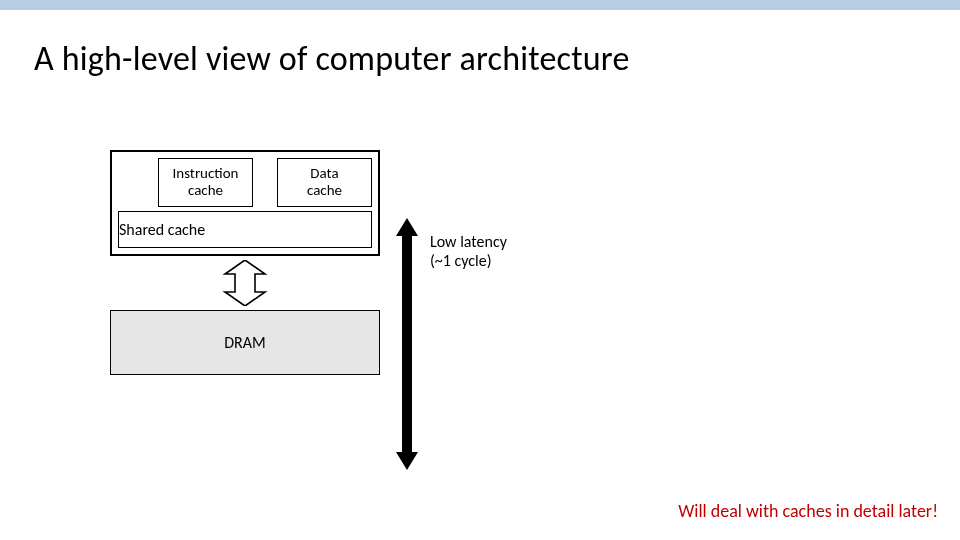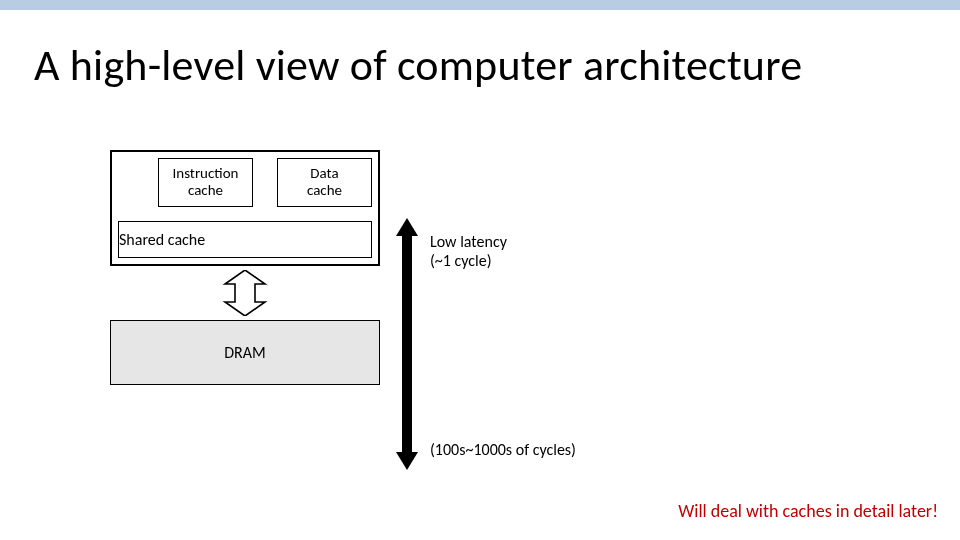--- a/index.html
+++ b/index.html
@@ -10,21 +10,21 @@
     background: #fff;
     position: relative;
     overflow: hidden;
   }
   .topbar {
     width: 100%;
     height: 10px;
     background: #b8cce4;
   }
   .title {
-    font-size: 44px;
+    font-size: 34px;
     font-weight: 400;
     color: #000;
     padding: 28px 0 0 34px;
     letter-spacing: 0.2px;
   }
   .diagram {
     position: absolute;
     top: 150px;
     left: 110px;
     width: 270px;
@@ -37,21 +37,21 @@
     border: 1.5px solid #000;
     background: #e2efd9;
     text-align: center;
     padding: 10px 0;
     font-size: 16px;
     margin-bottom: 6px;
   }
   .l1-row {
     display: flex;
     gap: 24px;
-    margin-bottom: 14px;
+    margin-bottom: 4px;
     padding-left: 40px;
   }
   .l1-box {
     flex: 1;
     border: 1.5px solid #000;
     background: #fff;
     text-align: center;
     font-size: 15px;
     padding: 6px 0;
     line-height: 1.15;
@@ -139,16 +139,15 @@
   <rect x="6" y="16" width="10" height="220" fill="#000"></rect>
   <polygon points="11,252 22,234 0,234" fill="#000"></polygon>
 </svg>
 
 <div class="low-lat">
   <div>Low latency</div>
   <div>(~1 cycle)</div>
 </div>
 
 <div class="high-lat">
-  <div>(100s~1000s of cycles)</div>
 </div>
 
 <div class="footnote">Will deal with caches in detail later!</div>
 
 </body></html>

